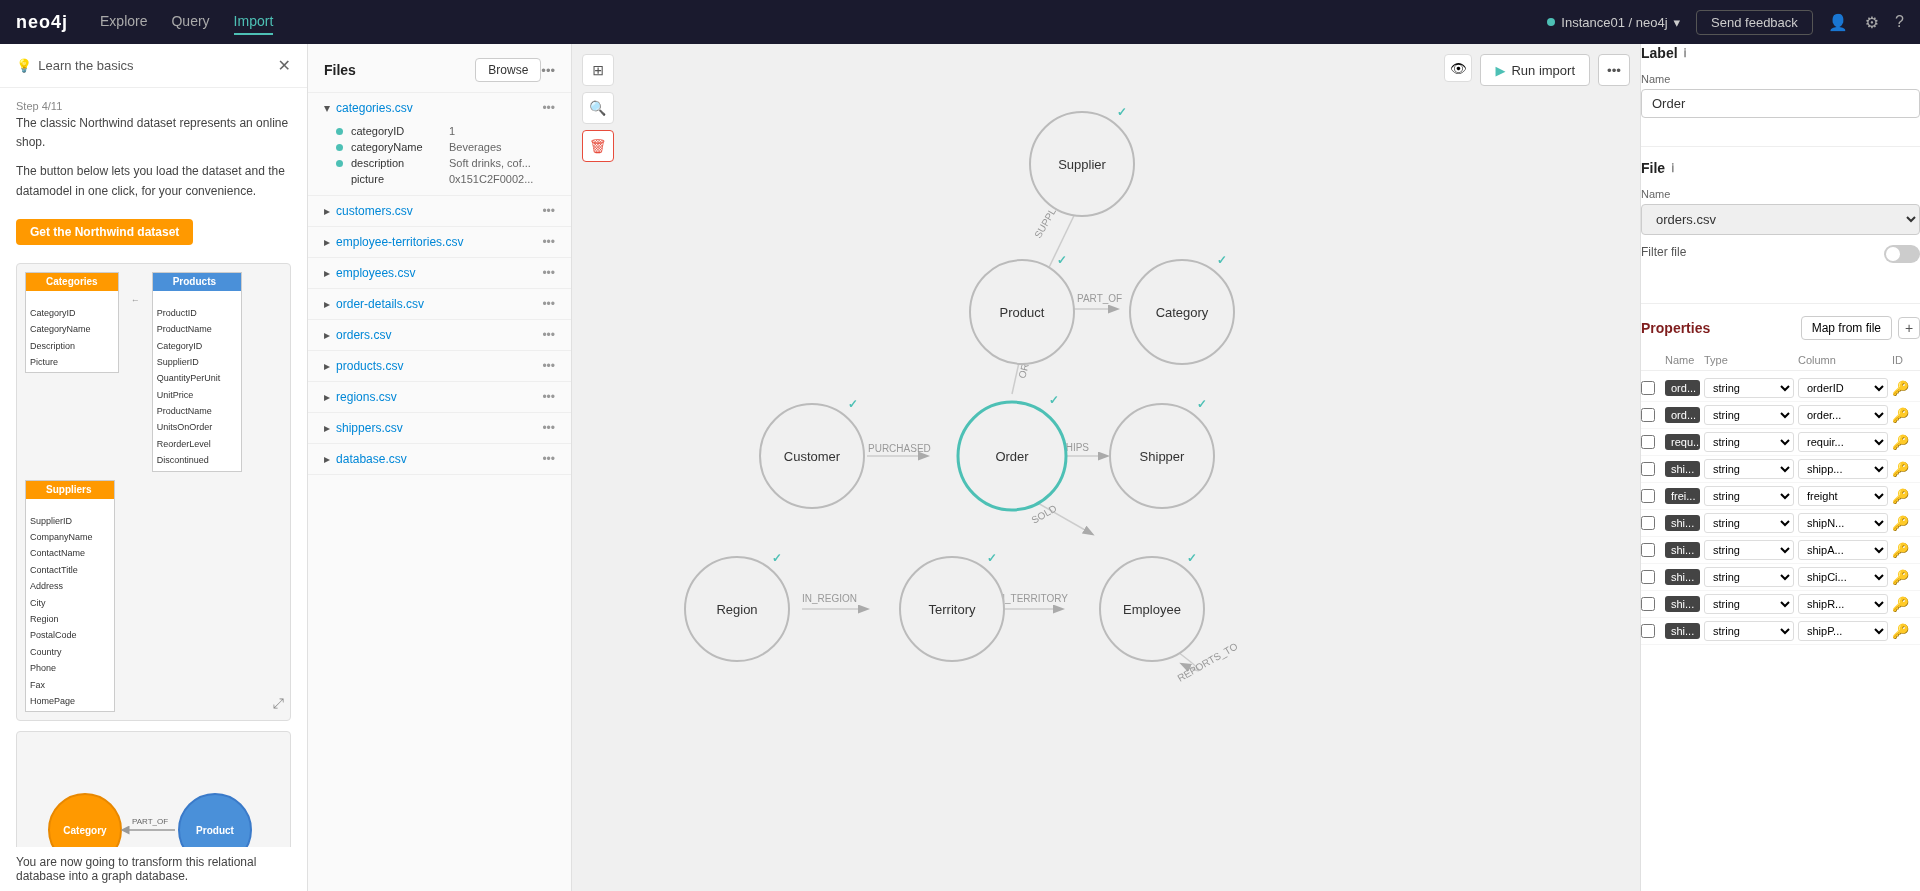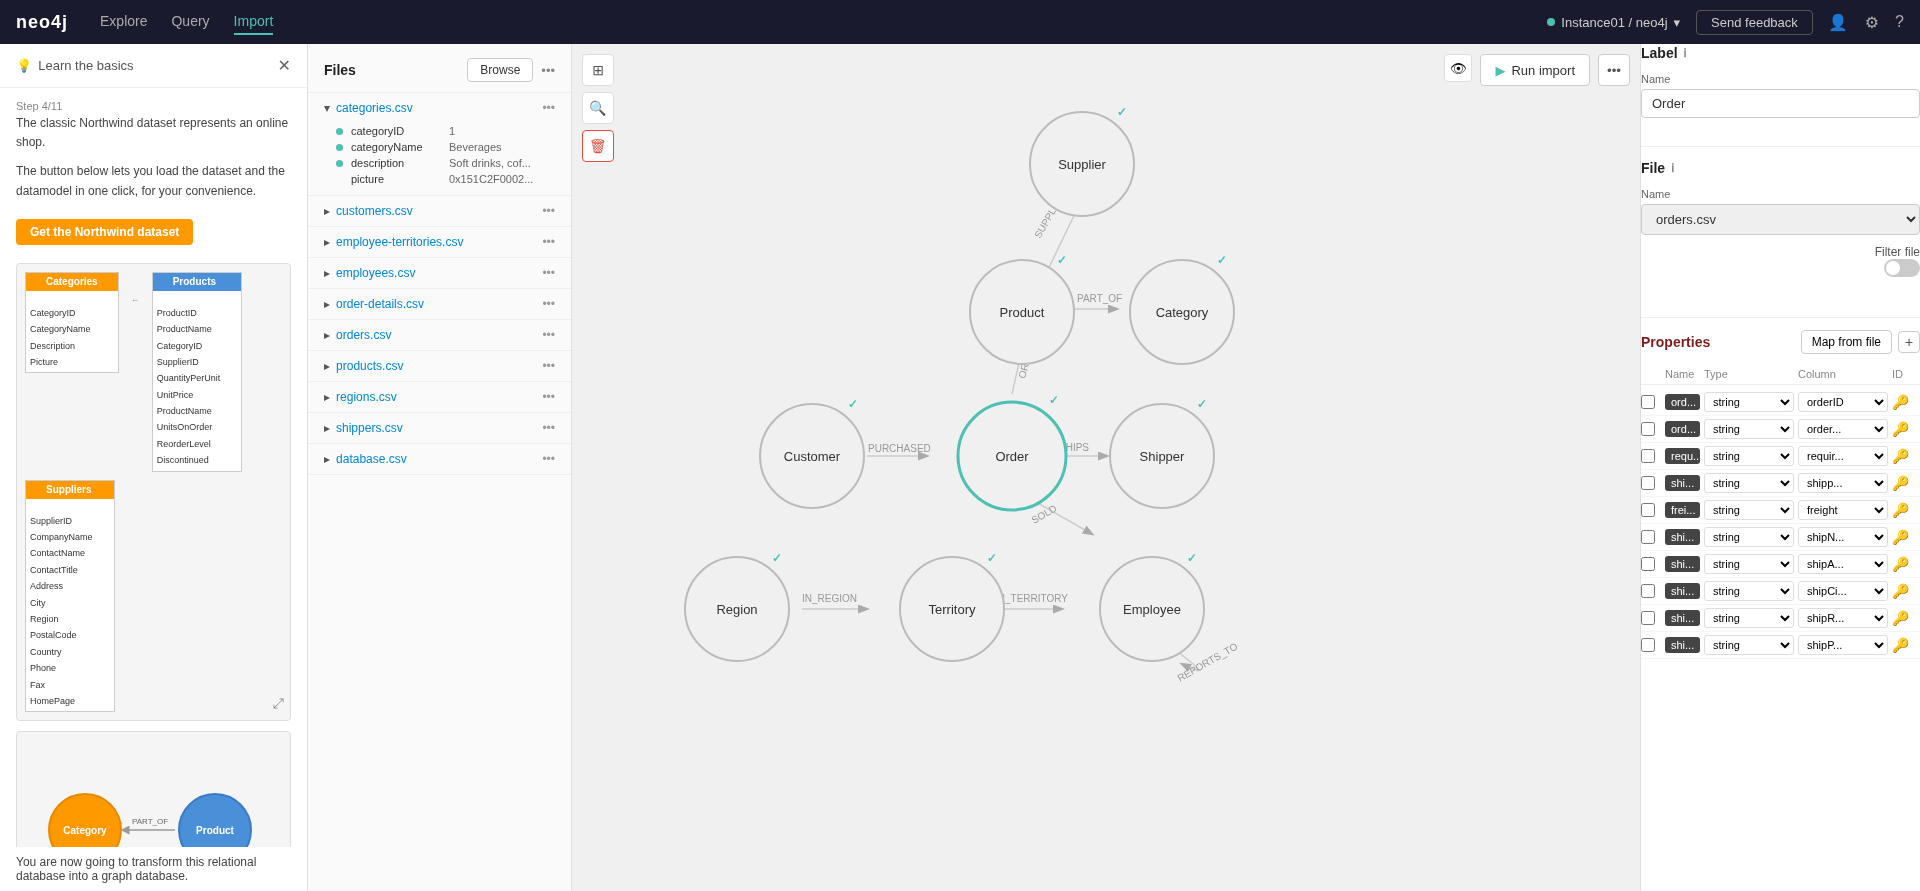--- a/index.html
+++ b/index.html
@@ -39,21 +39,21 @@
     .expand-icon { position: absolute; bottom: 6px; right: 6px; cursor: pointer; color: #888; font-size: 14px; }
     .sidebar-transform-text { font-size: 12px; color: #444; padding: 8px 16px; }
     .sidebar-footer { padding: 12px 16px; display: flex; gap: 10px; border-top: 1px solid #eee; }
     .prev-btn { flex: 1; background: #f5f5f5; border: 1px solid #ccc; color: #333; padding: 8px; border-radius: 4px; cursor: pointer; font-size: 13px; }
     .next-btn { flex: 1; background: #4dc0b5; border: none; color: #fff; padding: 8px; border-radius: 4px; cursor: pointer; font-size: 13px; }
 
     
     .files-panel { width: 264px; background: #fafafa; border-right: 1px solid #e0e0e0; display: flex; flex-direction: column; overflow: hidden; flex-shrink: 0; }
     .files-header { display: flex; align-items: center; justify-content: space-between; padding: 14px 16px 10px; border-bottom: 1px solid #eee; }
     .files-title { font-size: 14px; font-weight: 600; color: #222; }
-    .files-header-actions { display: flex; gap: 8px; align-items: center; }
+    .files-header-actions { display: flex; align-items: center; }
     .browse-btn { background: #fff; border: 1px solid #ccc; color: #333; padding: 4px 12px; border-radius: 4px; cursor: pointer; font-size: 12px; }
     .files-list { overflow-y: auto; flex: 1; }
     .file-group { border-bottom: 1px solid #eee; }
     .file-group-header { display: flex; align-items: center; padding: 8px 16px; cursor: pointer; color: #555; font-size: 12px; gap: 6px; }
     .file-group-name { color: #0087d7; font-size: 12px; }
     .file-group-more { margin-left: auto; color: #999; }
     .file-group-body { padding: 0 16px 8px 28px; }
     .file-field { display: flex; align-items: center; gap: 8px; padding: 2px 0; font-size: 11px; color: #444; }
     .field-dot { width: 7px; height: 7px; border-radius: 50%; background: #4dc0b5; flex-shrink: 0; }
     .field-name { color: #333; min-width: 90px; }
@@ -71,21 +71,21 @@
     .canvas-preview { background: #fff; border: 1px solid #ddd; width: 28px; height: 28px; border-radius: 4px; cursor: pointer; display: flex; align-items: center; justify-content: center; }
 
     
     .right-panel { width: 280px; background: #fff; border-left: 1px solid #e0e0e0; display: flex; flex-direction: column; overflow-y: auto; flex-shrink: 0; padding: 0; }
     .right-panel-section { margin-bottom: 16px; }
     .right-panel-title { font-size: 14px; font-weight: 600; color: #222; display: flex; align-items: center; gap: 6px; margin-bottom: 12px; }
     .info-icon { color: #888; font-size: 12px; }
     .field-label { font-size: 11px; color: #666; margin-bottom: 4px; }
     .text-input { width: 100%; border: 1px solid #ccc; border-radius: 4px; padding: 6px 10px; font-size: 13px; color: #333; outline: none; }
     .section-divider { border: none; border-top: 1px solid #eee; margin: 12px 0; }
-    .filter-file-row { display: flex; align-items: flex-end; justify-content: space-between; margin-bottom: 12px; flex-direction: column; }
+    .filter-file-row { display: flex; align-items: flex-start; justify-content: space-between; margin-bottom: 12px; }
     .filter-label { font-size: 12px; color: #555; }
     .toggle-switch { width: 36px; height: 18px; background: #ccc; border-radius: 9px; position: relative; cursor: pointer; }
     .toggle-switch.off .toggle-thumb { left: 2px; }
     .toggle-thumb { position: absolute; top: 2px; width: 14px; height: 14px; border-radius: 50%; background: #fff; transition: left 0.2s; left: 2px; }
     .props-header { display: flex; align-items: center; justify-content: space-between; margin-bottom: 10px; }
     .props-title { font-size: 14px; font-weight: 600; color: #7f1d1d; }
     .map-from-file-btn { background: #fff; border: 1px solid #ccc; padding: 4px 10px; font-size: 12px; border-radius: 4px; cursor: pointer; }
     .add-prop-btn { background: none; border: 1px solid #ccc; width: 22px; height: 22px; border-radius: 4px; cursor: pointer; font-size: 14px; color: #555; display: flex; align-items: center; justify-content: center; }
     .props-table-header { display: grid; grid-template-columns: 20px 1fr 90px 90px 28px; gap: 4px; align-items: center; padding: 4px 0; border-bottom: 1px solid #eee; margin-bottom: 4px; }
     .props-col { font-size: 11px; color: #888; }

